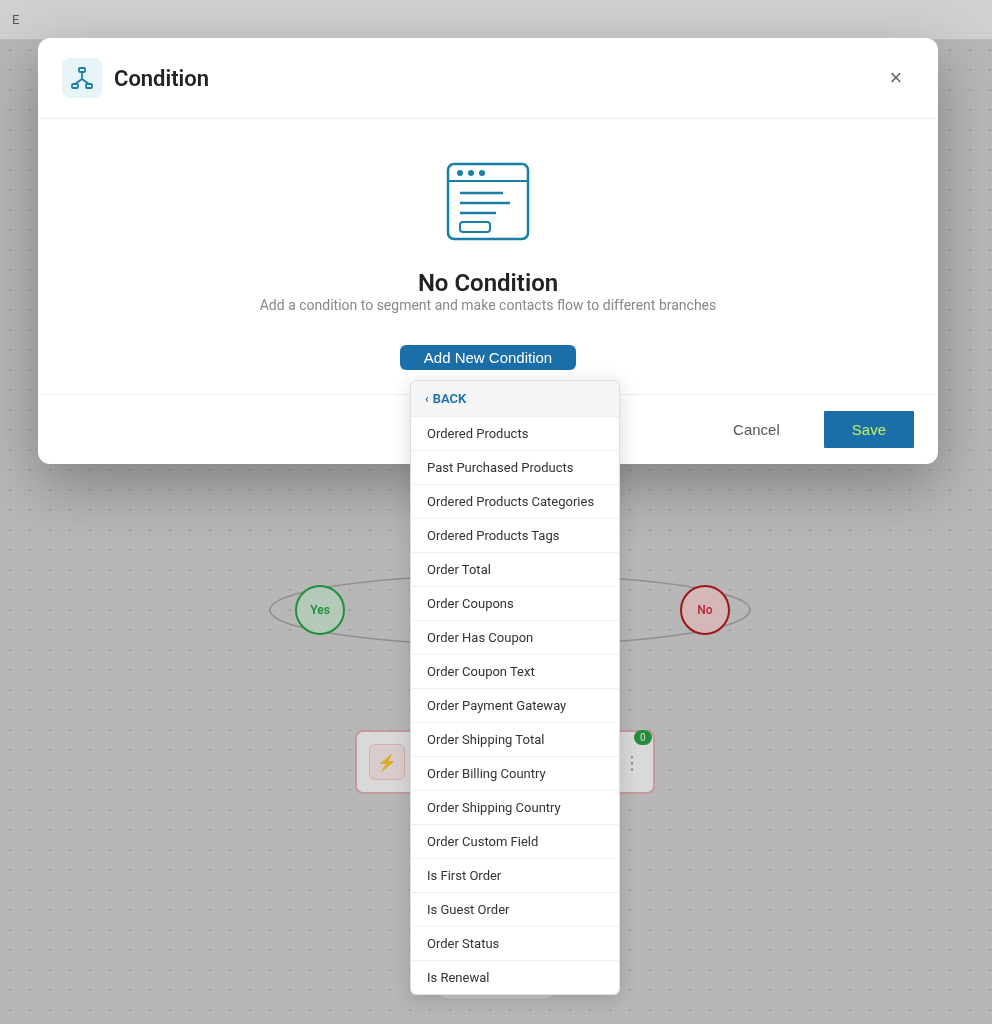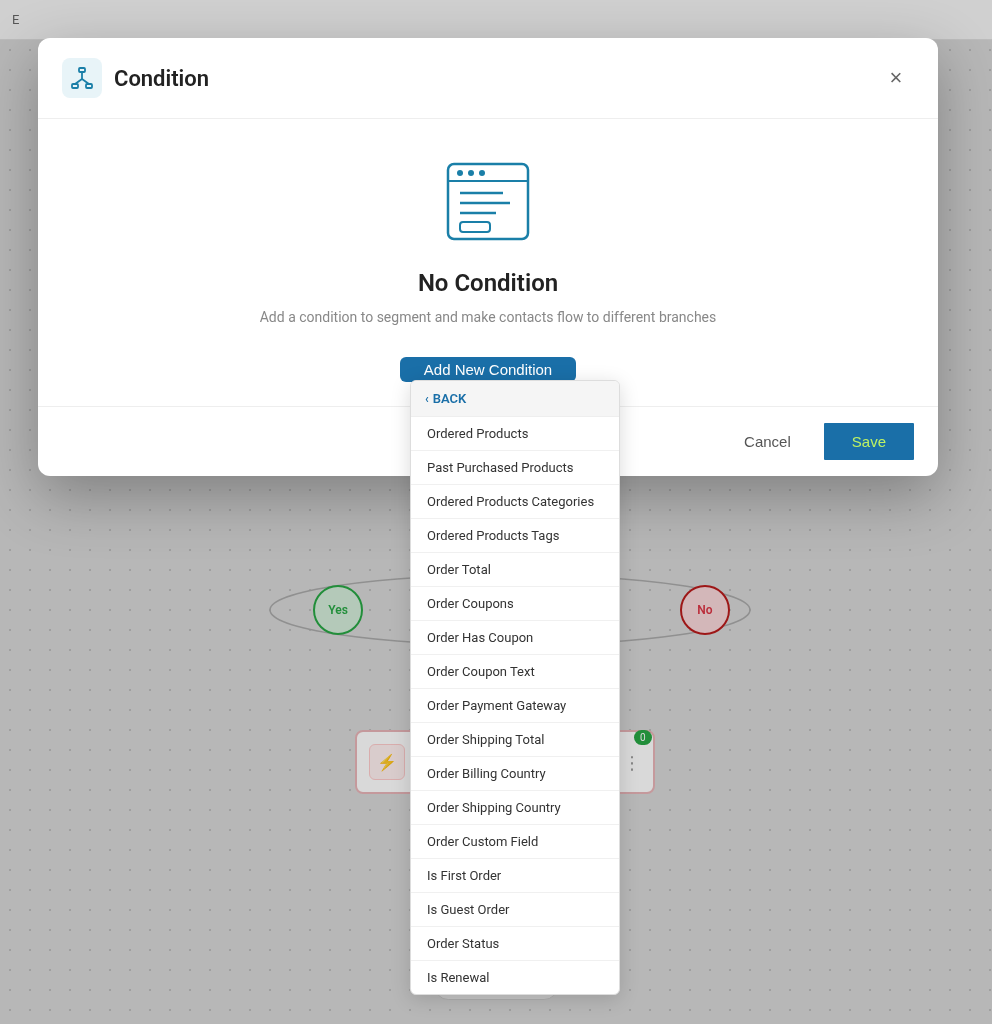--- a/index.html
+++ b/index.html
@@ -44,21 +44,21 @@
       justify-content: center;
       font-size: 12px;
       font-weight: 600;
     }
 
     .node-yes {
       width: 50px; height: 50px;
       background: #d4edda;
       border: 2px solid #28a745;
       color: #28a745;
-      top: 585px; left: 313px;
+      top: 585px; left: 295px;
     }
 
     .node-no {
       width: 50px; height: 50px;
       background: #f8d7da;
       border: 2px solid #b91c1c;
       color: #dc3545;
       top: 585px; left: 680px;
     }
 
@@ -207,21 +207,21 @@
     
     .illustration {
       width: 100px; height: 90px;
       margin-bottom: 20px;
     }
 
     .no-condition-title {
       font-size: 24px;
       font-weight: 600;
       color: #222;
-      margin-bottom: 12px;
+      margin-bottom: 0;
     }
 
     .no-condition-subtitle {
       font-size: 14px;
       color: #888;
       margin-bottom: 32px;
       text-align: left;
     }
 
     .add-condition-btn {
@@ -234,21 +234,21 @@
       font-weight: 500;
       cursor: pointer;
       position: relative;
     }
 
     .modal-footer {
       display: flex;
       justify-content: flex-end;
       padding: 16px 24px;
       border-top: 1px solid #eee;
-      gap: 13px;
+      gap: 24px;
     }
 
     .btn-cancel {
       background: none;
       border: none;
       color: #555;
       font-size: 15px;
       cursor: pointer;
       padding: 10px 20px;
     }

